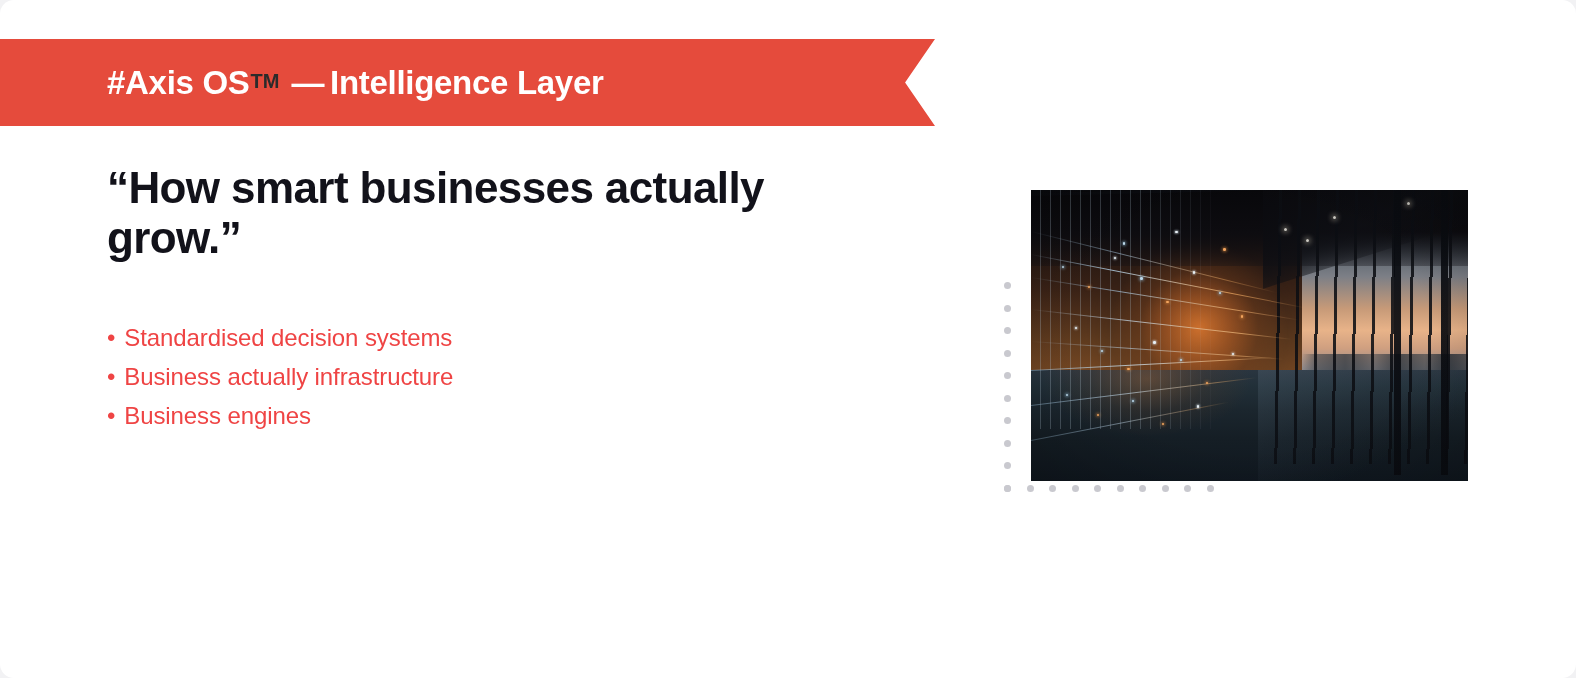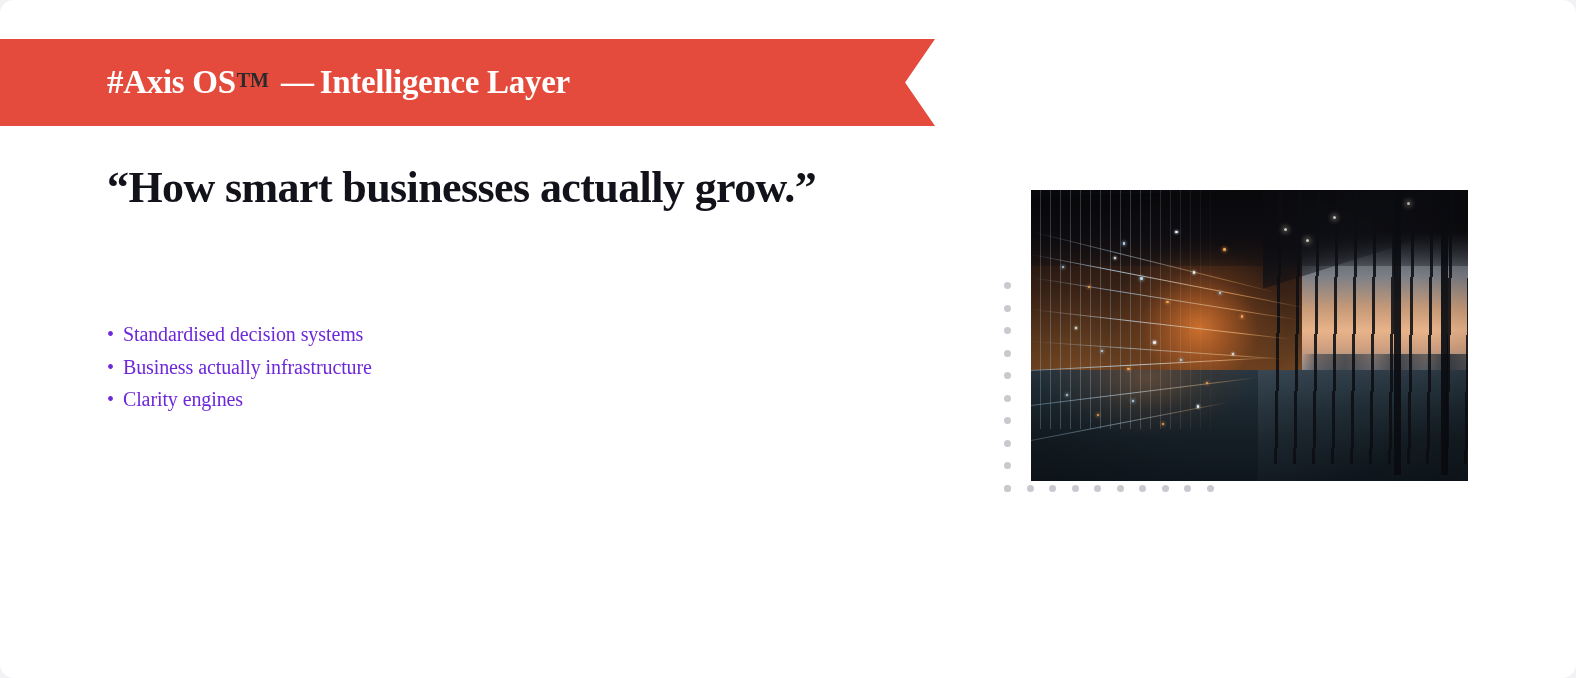--- a/index.html
+++ b/index.html
@@ -14,21 +14,20 @@
     overflow: hidden;
   }
 
   .slide {
     position: relative;
     width: 1576px;
     height: 678px;
     background: #ffffff;
     border-radius: 14px;
     overflow: hidden;
-    font-family: Liberation Serif, serif;
   }
 
   
   .ribbon {
     position: absolute;
     left: 0;
     top: 39px;
     width: 935px;
     height: 87px;
     background: #e54b3c;
@@ -78,22 +77,22 @@
 
   .bullets {
     list-style: none;
     margin: 0;
     padding: 0;
     position: absolute;
     top: 155px;
     left: 0;
   }
   .bullets li {
-    font-size: 20px;
-    color: #6d28d9;
+    font-size: 24px;
+    color: #ef4444;
     line-height: 1.63;
     letter-spacing: -0.1px;
     white-space: nowrap;
   }
   .bullets li .dot {
     display: inline-block;
     margin-right: 9px;
   }
 
   .closing {
@@ -354,21 +353,21 @@
     </div>
   </div>
 
   <div class="content">
 
     <h1 class="headline">“How smart businesses actually grow.”</h1>
 
     <ul class="bullets">
       <li><span class="dot">•</span><span>Standardised decision systems</span></li>
       <li><span class="dot">•</span><span>Business actually infrastructure</span></li>
-      <li><span class="dot">•</span><span>Clarity engines</span></li>
+      <li><span class="dot">•</span><span>Business engines</span></li>
     </ul>
 
   </div>
 
   <div class="visual-wrap">
 
     <div class="dot-col">
       <span class="gdot"></span>
       <span class="gdot"></span>
       <span class="gdot"></span>

